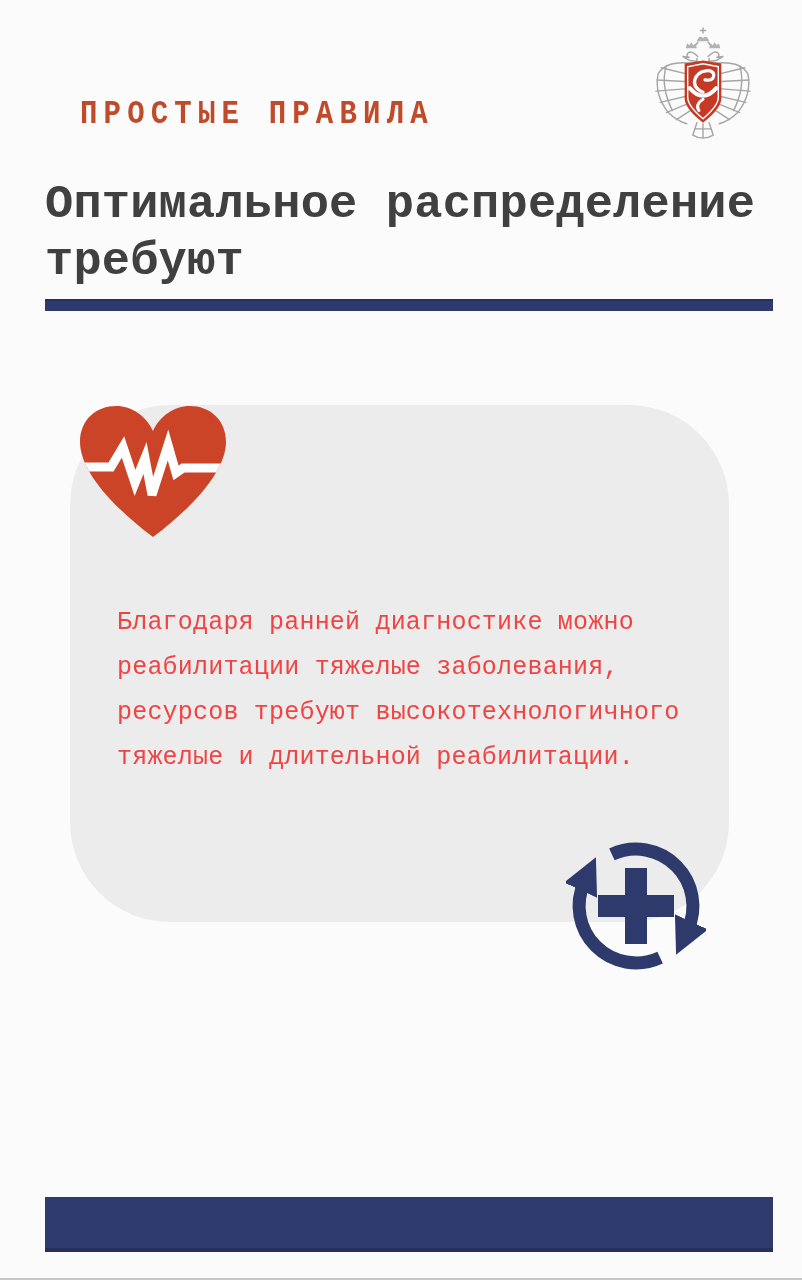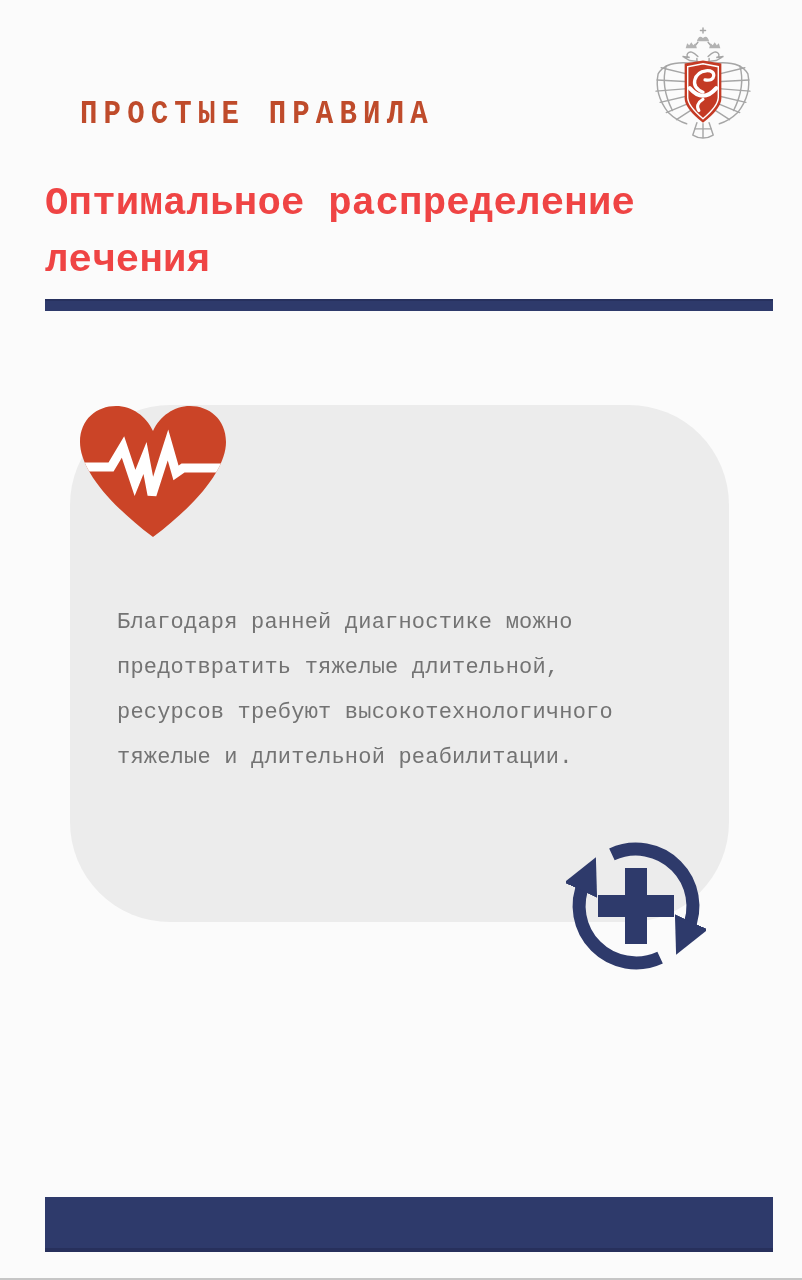--- a/index.html
+++ b/index.html
@@ -18,42 +18,42 @@
     font-size:33px; font-weight:bold;
     letter-spacing:7px;
     color:#bf4b2b;
     transform:scaleX(0.88);
     transform-origin:left top;
     white-space:nowrap;
   }
   .emblem { position:absolute; left:652px; top:26px; width:102px; height:114px; }
   .title {
     position:absolute; left:45px; top:176px;
-    color:#ef4444; font-weight:bold;
-    font-size:39px; line-height:57px;
+    color:#404040; font-weight:bold;
+    font-size:47px; line-height:57px;
     letter-spacing:0.2px;
   }
   .divider {
     position:absolute; left:45px; top:299px;
     width:728px; height:12px;
     background:#2e3a6b;
     border-top:2px solid #27315e;
   }
   .card {
     position:absolute; left:70px; top:405px;
     width:659px; height:517px;
     background:#ececec;
     border-radius:100px;
   }
   .heart-icon { position:absolute; left:73px; top:402px; width:160px; height:144px; }
   .card-text {
     position:absolute; left:117px; top:600px;
     width:620px;
-    color:#737373;
-    font-size:22px; line-height:45px;
+    color:#ef4444;
+    font-size:25px; line-height:45px;
     letter-spacing:0.2px;
   }
   .cycle-icon { position:absolute; left:566px; top:836px; width:140px; height:140px; }
   .footer-bar {
     position:absolute; left:45px; top:1197px;
     width:728px; height:55px;
     background:#2e3a6b;
     border-bottom:4px solid #27305c;
   }
 </style>
@@ -97,42 +97,42 @@
       <g stroke="#ffffff" fill="none" stroke-linecap="round">
         <path d="M50,64 Q40,60 42,52 Q44,44 53,43 Q61,42.5 60.5,48 Q60,53 52,52" stroke-width="3.2"></path>
         <path d="M37,60 Q50,75 63,60" stroke-width="4"></path>
         <path d="M50,71 Q42,76 46,82" stroke-width="3"></path>
       </g>
     </svg>
   </div>
 
   <div class="title">
     <div>Оптимальное распределение</div>
-    <div>лечения</div>
+    <div>требуют</div>
   </div>
 
   <div class="divider"></div>
 
   <div class="card"></div>
 
   <div class="heart-icon">
     <svg viewBox="0 0 160 142" width="160" height="144" aria-hidden="true">
       <defs>
         <clipPath id="heartClip">
           <path d="M80,134 C32,98 7,64 7,39 C7,16 24,3 43,3 C59,3 73,13 80,28 C87,13 101,3 117,3 C136,3 153,16 153,39 C153,64 128,98 80,134 Z"></path>
         </clipPath>
       </defs>
       <path d="M80,134 C32,98 7,64 7,39 C7,16 24,3 43,3 C59,3 73,13 80,28 C87,13 101,3 117,3 C136,3 153,16 153,39 C153,64 128,98 80,134 Z" fill="#cb4427"></path>
       <polyline points="-5,64 38,64 50,44 62,80 72,55 79,92 95,42 103,70 110,65 165,65" clip-path="url(#heartClip)" fill="none" stroke="#ffffff" stroke-width="9" stroke-linejoin="miter"></polyline>
     </svg>
   </div>
 
   <div class="card-text">
     <div>Благодаря ранней диагностике можно</div>
-    <div>предотвратить тяжелые длительной,</div>
+    <div>реабилитации тяжелые заболевания,</div>
     <div>ресурсов требуют высокотехнологичного</div>
     <div>тяжелые и длительной реабилитации.</div>
   </div>
 
   <div class="cycle-icon">
     <svg viewBox="0 0 140 140" width="140" height="140" aria-hidden="true">
       <defs>
         <marker id="ah" viewBox="0 0 10 10" refX="2.5" refY="5" markerWidth="2.8" markerHeight="2.8" orient="auto">
           <path d="M0,0 L10,5 L0,10 Z" fill="#2e3a6b"></path>
         </marker>

